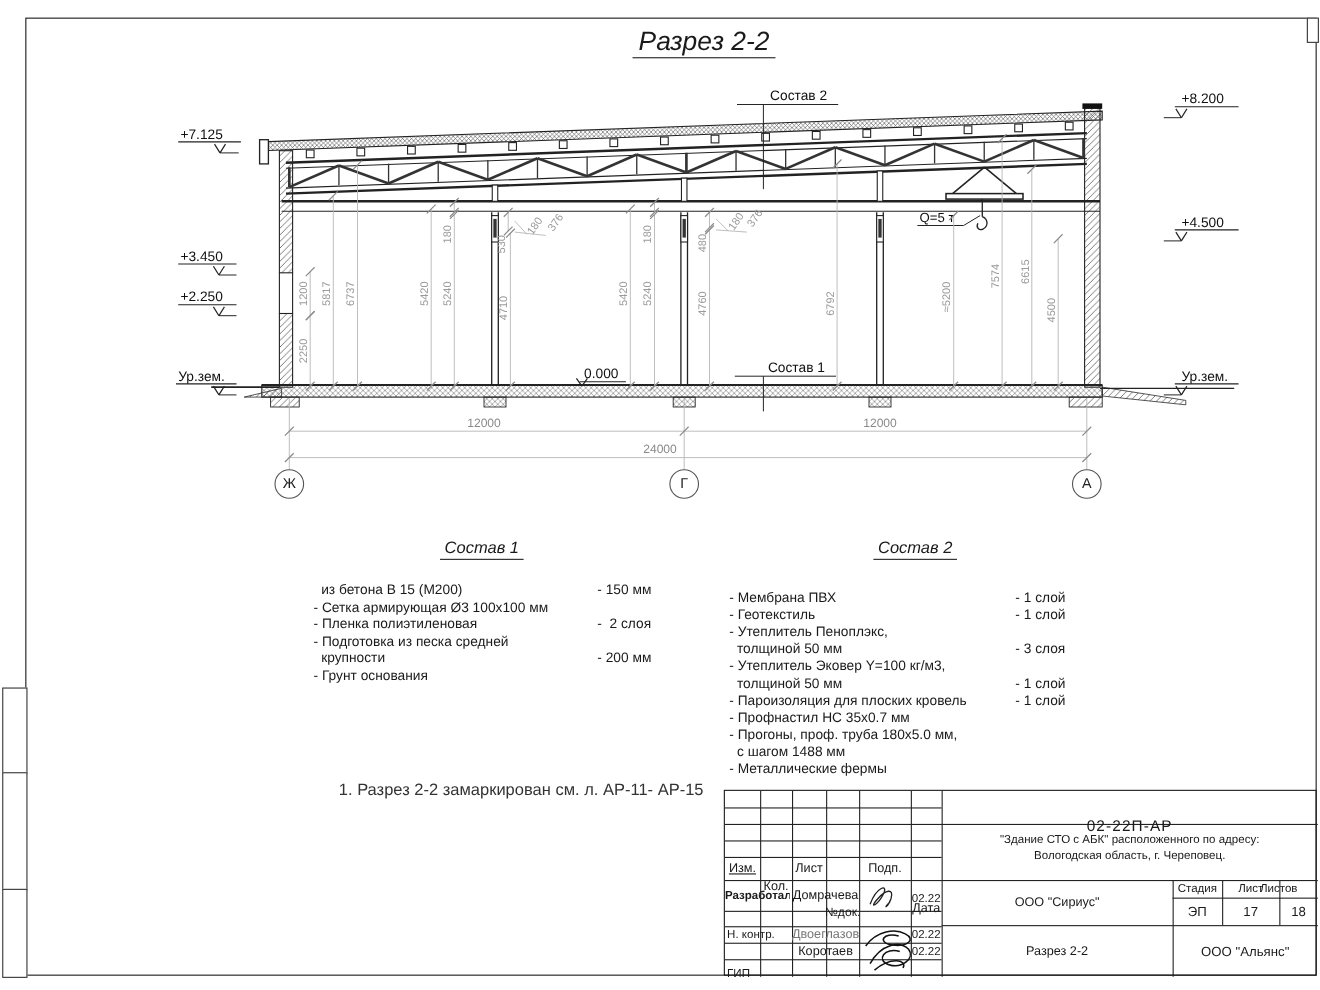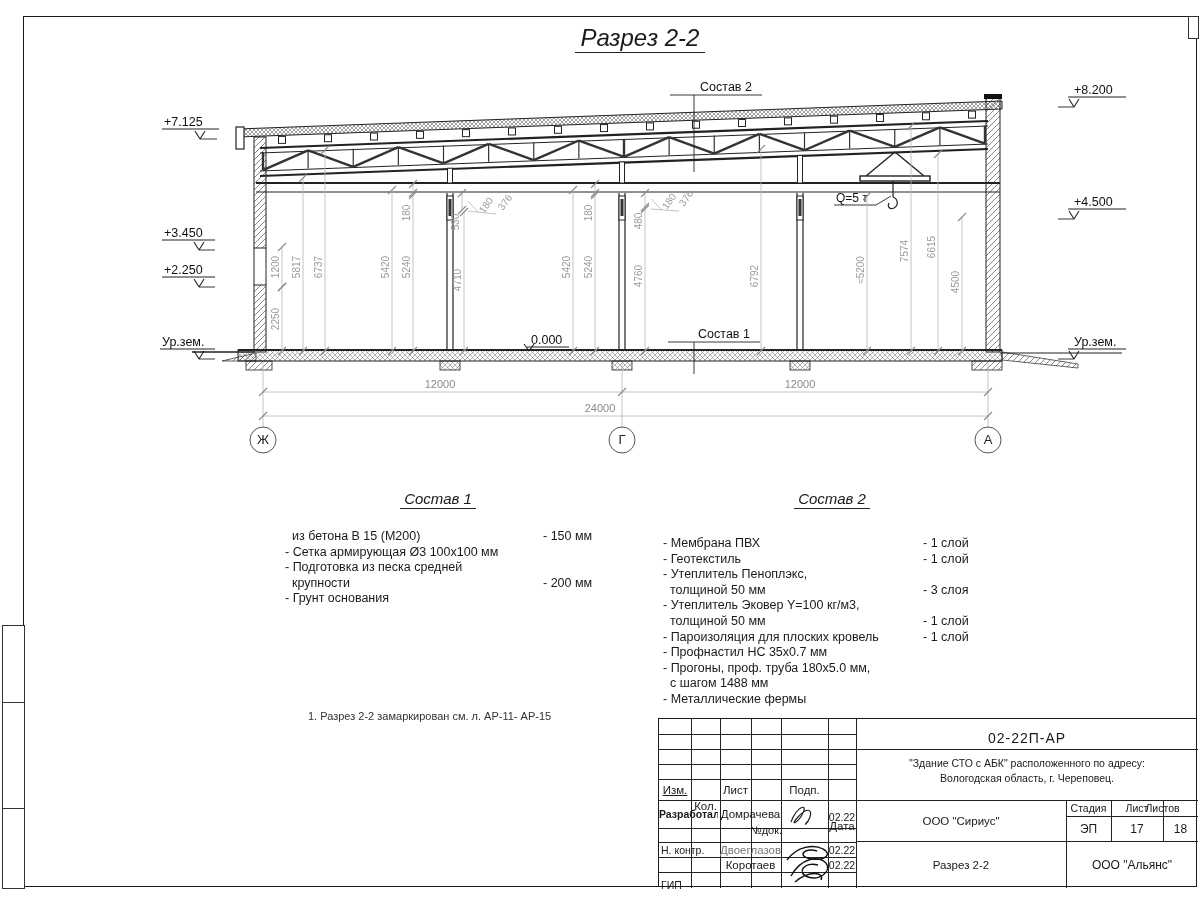--- a/index.html
+++ b/index.html
@@ -12,21 +12,21 @@
   
   .main-title{left:510px;top:24px;width:260px;text-align:center;font-size:24px;font-style:italic;}
   .main-title span{border-bottom:1.5px solid #222;padding:0 6px 1px 6px;}
   
   .spec-title{font-size:15px;font-style:italic;text-align:center;}
   .spec-title span{border-bottom:1.2px solid #222;padding:0 4px 1px 4px;}
   .spec{font-size:12.5px;line-height:15.6px;}
   .spec .row{display:flex;}
   .spec .t{white-space:pre;flex:1;}
   .spec .v{width:72px;white-space:pre;}
-  .note{font-size:11px;color:#333;}
+  .note{font-size:15px;color:#333;}
   
   .tb{left:658px;top:718px;width:539px;height:169px;border:1.6px solid #1a1a1a;box-sizing:border-box;}
   .tb .vl{position:absolute;width:1.2px;background:#222;}
   .tb .hl{position:absolute;height:1.2px;background:#222;}
   .tb .cell{position:absolute;display:flex;align-items:center;justify-content:center;
             text-align:center;overflow:hidden;}
   .f8{font-size:11px;margin-top:40px;} .f10{font-size:10.5px;} .f11{font-size:11.5px;}
   .f12{font-size:12px;} .f14{font-size:14px;letter-spacing:1px;}
   .gray{color:#777;}
   svg text{font-family:"Liberation Sans", sans-serif;}
@@ -347,20 +347,24 @@
 <div class="abs spec" style="left:285px;top:529px;width:330px;">
   <div class="row">
       <span class="t">  из бетона В 15 (М200)</span>
       <span class="v">- 150 мм</span>
     </div>
   <div class="row">
       <span class="t">- Сетка армирующая Ø3 100x100 мм</span>
       <span class="v"></span>
     </div>
   <div class="row">
+      <span class="t">- Пленка полиэтиленовая</span>
+      <span class="v">-  2 слоя</span>
+    </div>
+  <div class="row">
       <span class="t">- Подготовка из песка средней</span>
       <span class="v"></span>
     </div>
   <div class="row">
       <span class="t">  крупности</span>
       <span class="v">- 200 мм</span>
     </div>
   <div class="row">
       <span class="t">- Грунт основания</span>
       <span class="v"></span>
@@ -453,21 +457,21 @@
   <div class="cell f10" style="left:0;top:81px;width:59px;height:28px;justify-content:flex-start;font-weight:bold;">Разработал</div>
   <div class="cell f11" style="left:61px;top:81px;width:61px;height:28px;">Домрачева</div>
   <div class="cell f10" style="left:169px;top:87px;width:28px;height:21px;">02.22</div>
   <div class="cell f10" style="left:2px;top:123px;width:59px;height:15px;justify-content:flex-start;">Н. контр.</div>
   <div class="cell f11 gray" style="left:61px;top:123px;width:61px;height:15px;">Двоеглазов</div>
   <div class="cell f10" style="left:169px;top:123px;width:28px;height:15px;">02.22</div>
   <div class="cell f10" style="left:2px;top:138px;width:59px;height:15px;justify-content:flex-start;margin-top:20px;">ГИП</div>
   <div class="cell f11" style="left:61px;top:138px;width:61px;height:15px;">Коротаев</div>
   <div class="cell f10" style="left:169px;top:138px;width:28px;height:15px;">02.22</div>
 
-  <div class="cell f14" style="left:197px;top:4px;width:342px;height:30px;">02-22П-АР</div>
+  <div class="cell f14" style="left:197px;top:16px;width:342px;height:30px;">02-22П-АР</div>
   <div class="cell f10" style="left:197px;top:36px;width:342px;height:15px;">"Здание СТО с АБК" расположенного по адресу:</div>
   <div class="cell f10" style="left:197px;top:51px;width:342px;height:15px;">Вологодская область, г. Череповец.</div>
   <div class="cell f11" style="left:197px;top:81px;width:210px;height:41px;">ООО "Сириус"</div>
   <div class="cell f11" style="left:197px;top:122px;width:210px;height:47px;">Разрез 2-2</div>
   <div class="cell f10" style="left:407px;top:81px;width:45px;height:16px;">Стадия</div>
   <div class="cell f10" style="left:452px;top:81px;width:52px;height:16px;">Лист</div>
   <div class="cell f10" style="left:486px;top:81px;width:35px;height:16px;">Листов</div>
   <div class="cell f12" style="left:407px;top:97px;width:45px;height:25px;">ЭП</div>
   <div class="cell f12" style="left:452px;top:97px;width:52px;height:25px;">17</div>
   <div class="cell f12" style="left:504px;top:97px;width:35px;height:25px;">18</div>

